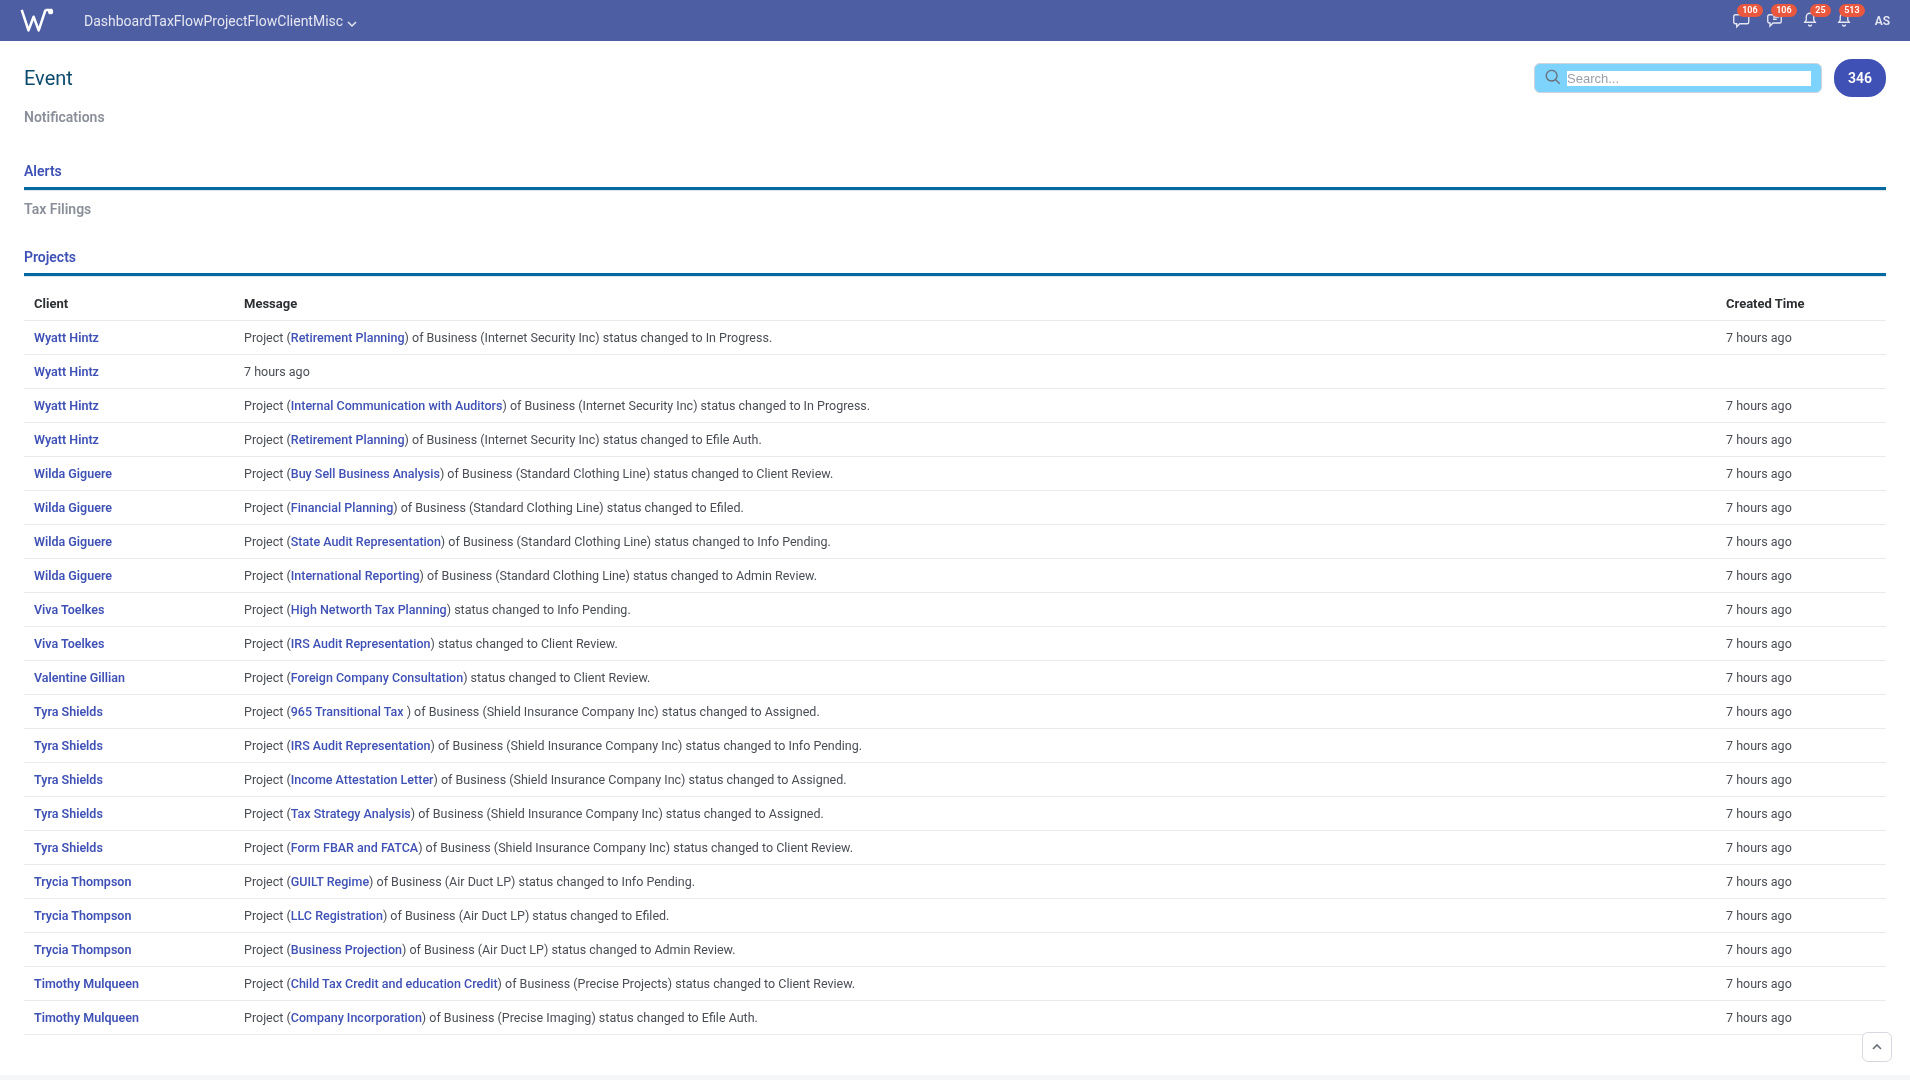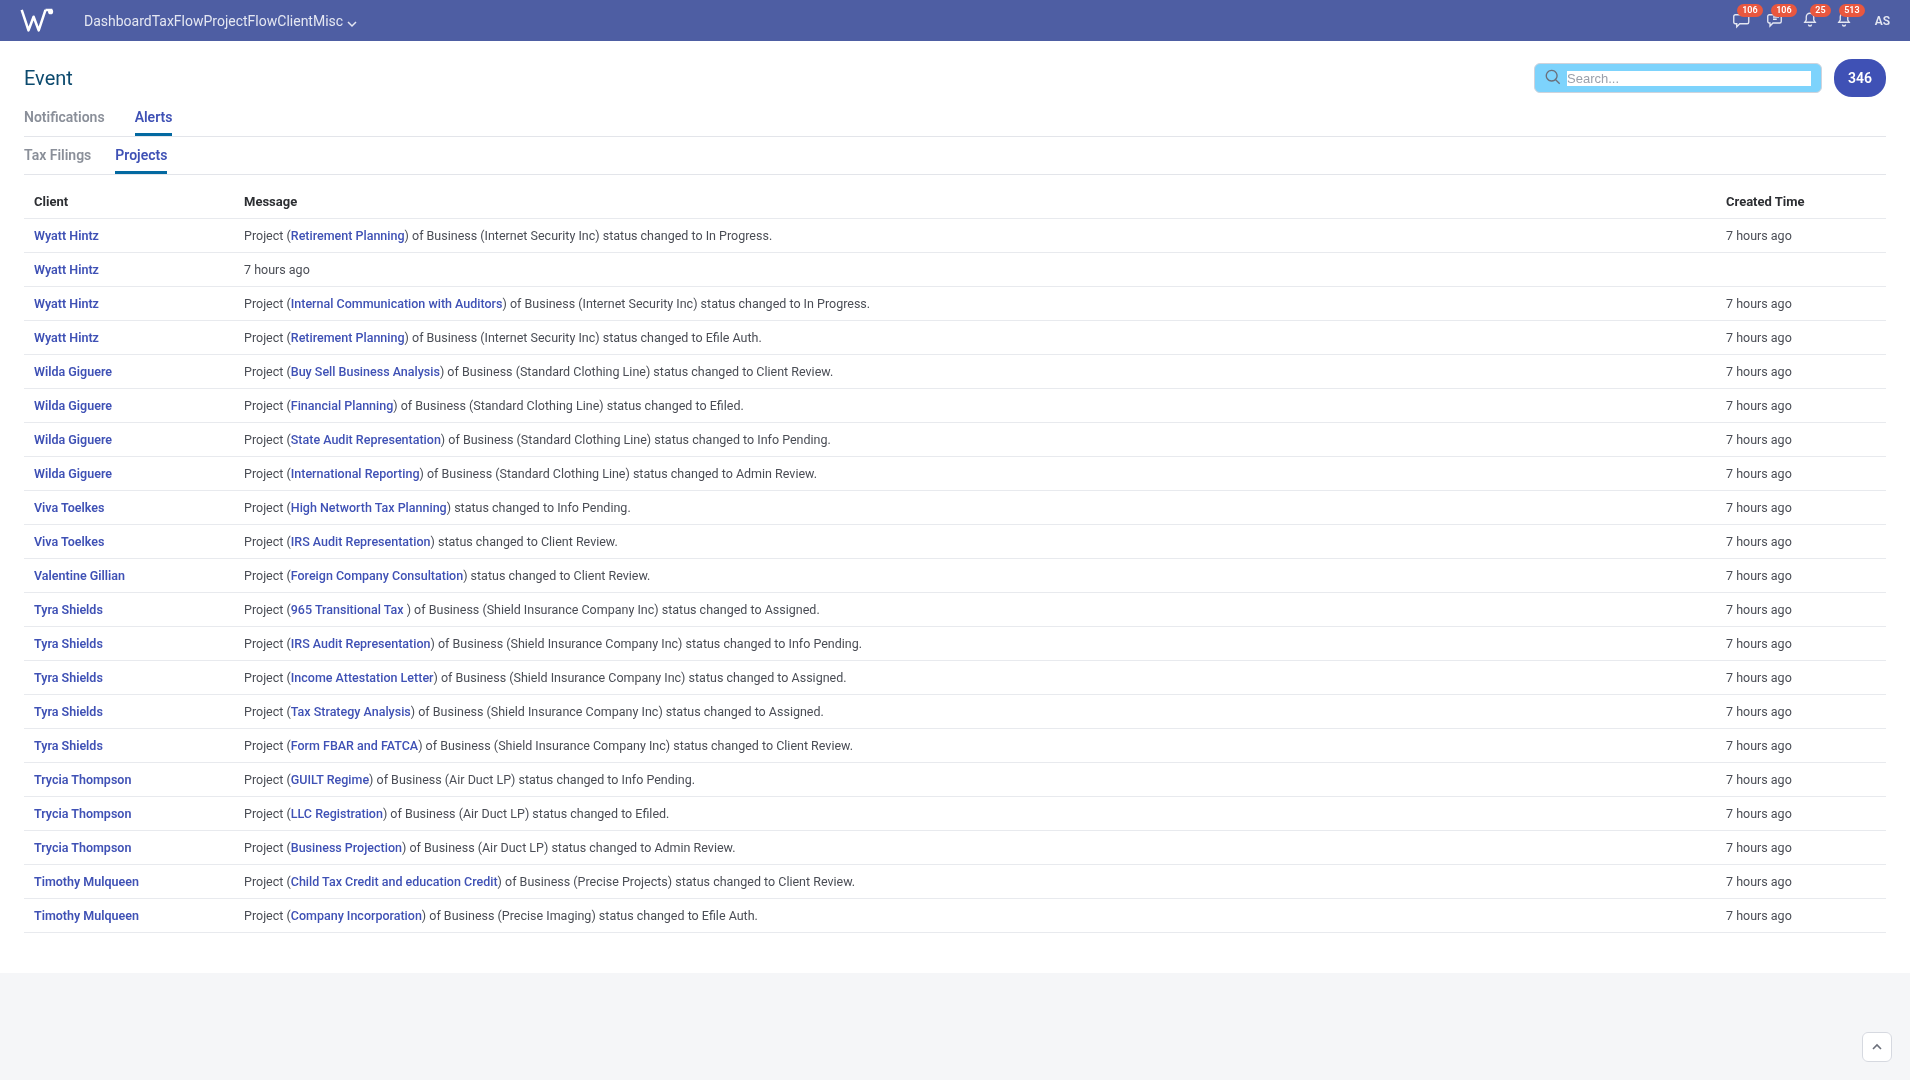--- a/index.html
+++ b/index.html
@@ -115,20 +115,21 @@
     border-radius: 18px;
     padding: 11px 14px;
     font-size: 14px;
     font-weight: 600;
   }
   
   .tabs {
     display: flex;
     gap: 30px;
     margin-top: 12px;
+    flex-direction: column;
   }
   .tab {
     font-size: 14px;
     color: #8a8f99;
     font-weight: 600;
     padding-bottom: 8px;
     cursor: pointer;
   }
   .tab.active {
     color: #3f51b5;

